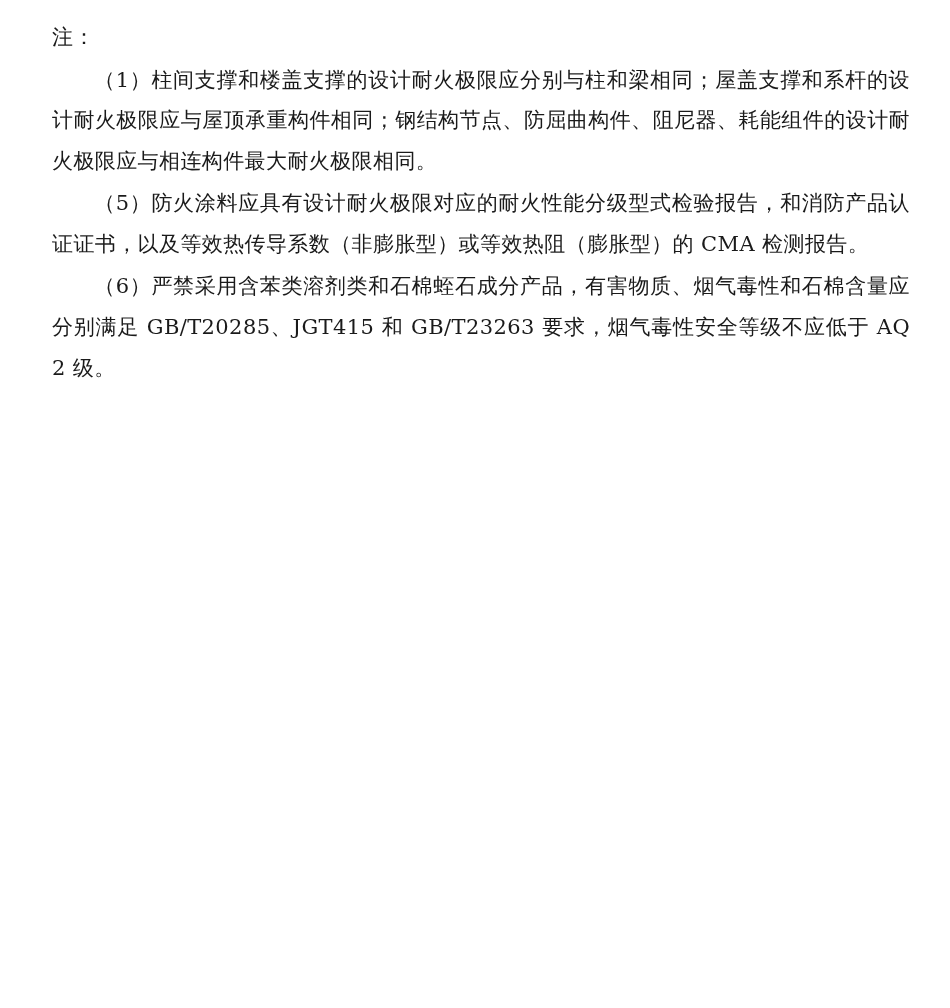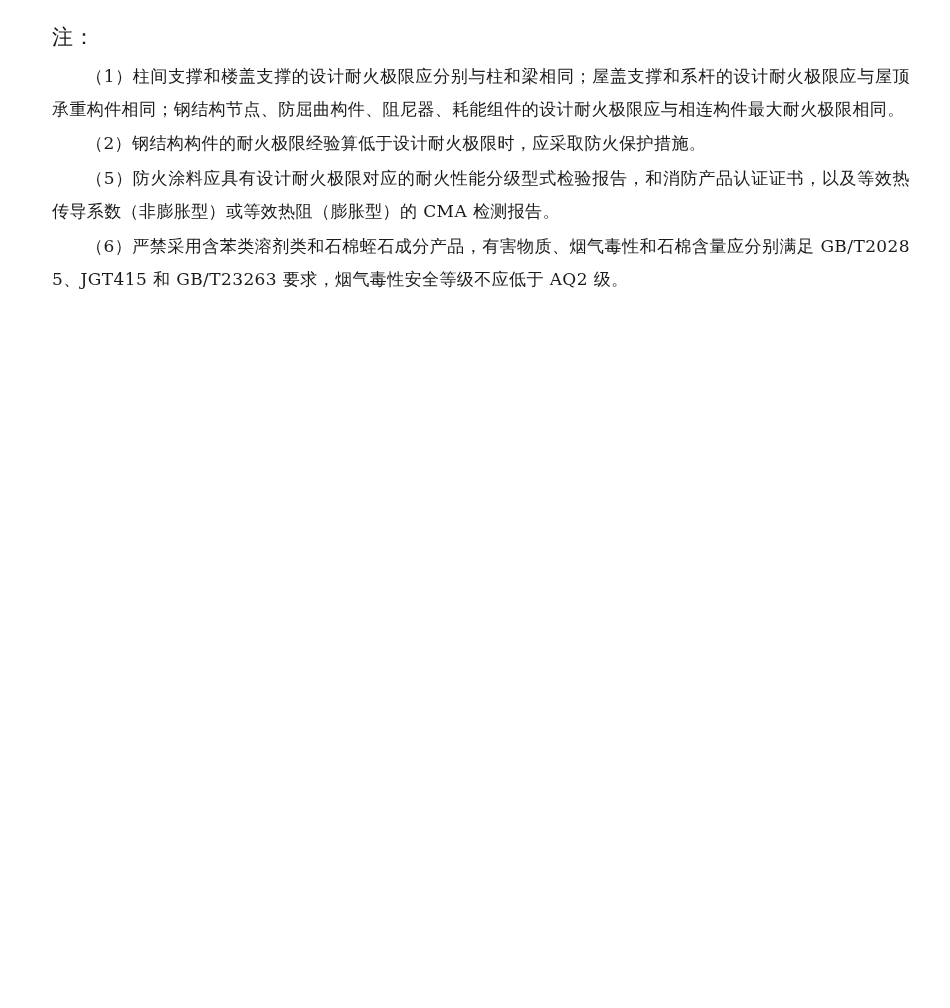--- a/index.html
+++ b/index.html
@@ -20,21 +20,21 @@
     padding: 18px 40px 10px 52px;
     background: #ffffff;
   }
   .note-label {
     font-size: 21px;
     line-height: 1.9;
     letter-spacing: 0.5px;
     margin: 0 0 2px 0;
   }
   .para {
-    font-size: 17px;
+    font-size: 21px;
     line-height: 1.93;
     text-align: justify;
     text-justify: inter-ideograph;
     margin: 0 0 2px 0;
     text-indent: 2em;
     letter-spacing: 0.4px;
     word-break: break-all;
   }
   .para sup {
     font-size: 0.6em;
@@ -42,17 +42,16 @@
     line-height: 0;
   }
 </style>
 </head>
 <body>
 
 <div class="page">
   <p class="note-label">注：</p>
   <div>
     <p class="para">（1）柱间支撑和楼盖支撑的设计耐火极限应分别与柱和梁相同；屋盖支撑和系杆的设计耐火极限应与屋顶承重构件相同；钢结构节点、防屈曲构件、阻尼器、耗能组件的设计耐火极限应与相连构件最大耐火极限相同。</p>
-    <p class="para">（2）钢结构构件的耐火极限经验算低于设计耐火极限时，应采取防火保护措施。</p>
     <p class="para">（5）防火涂料应具有设计耐火极限对应的耐火性能分级型式检验报告，和消防产品认证证书，以及等效热传导系数（非膨胀型）或等效热阻（膨胀型）的 CMA 检测报告。</p>
     <p class="para">（6）严禁采用含苯类溶剂类和石棉蛭石成分产品，有害物质、烟气毒性和石棉含量应分别满足 GB/T20285、JGT415 和 GB/T23263 要求，烟气毒性安全等级不应低于 AQ2 级。</p>
   </div>
 </div>
 
 </body></html>

